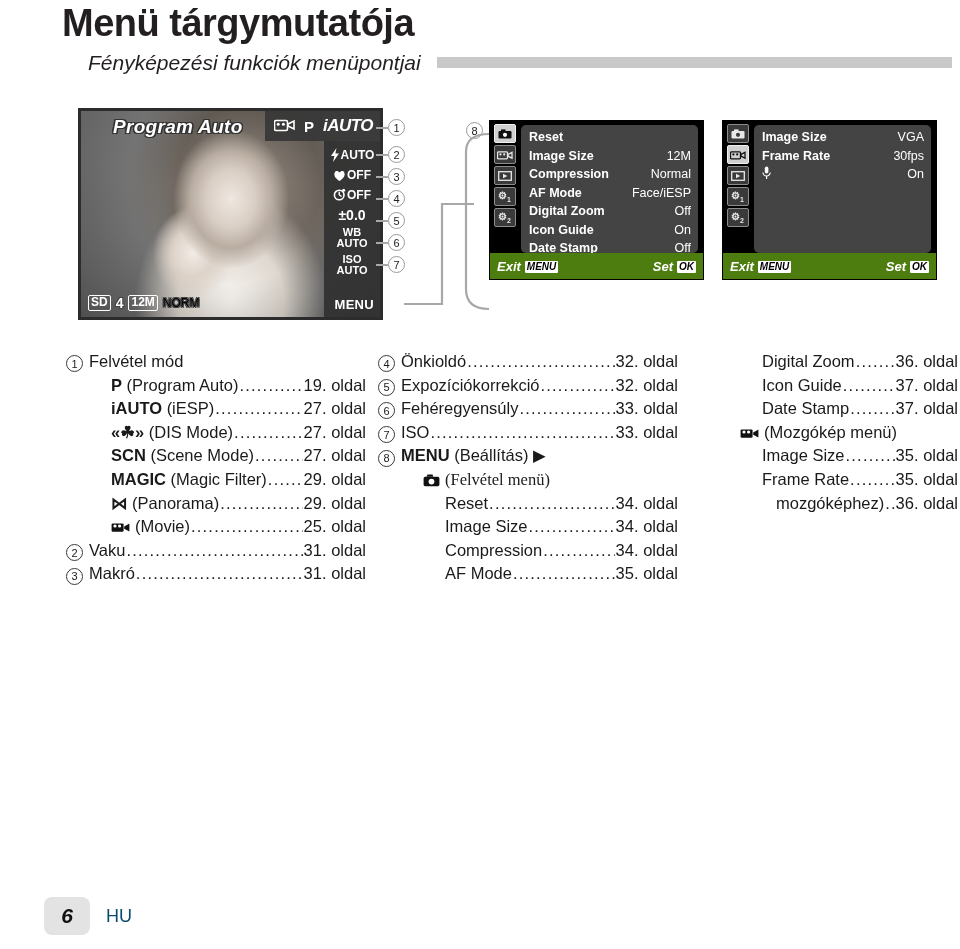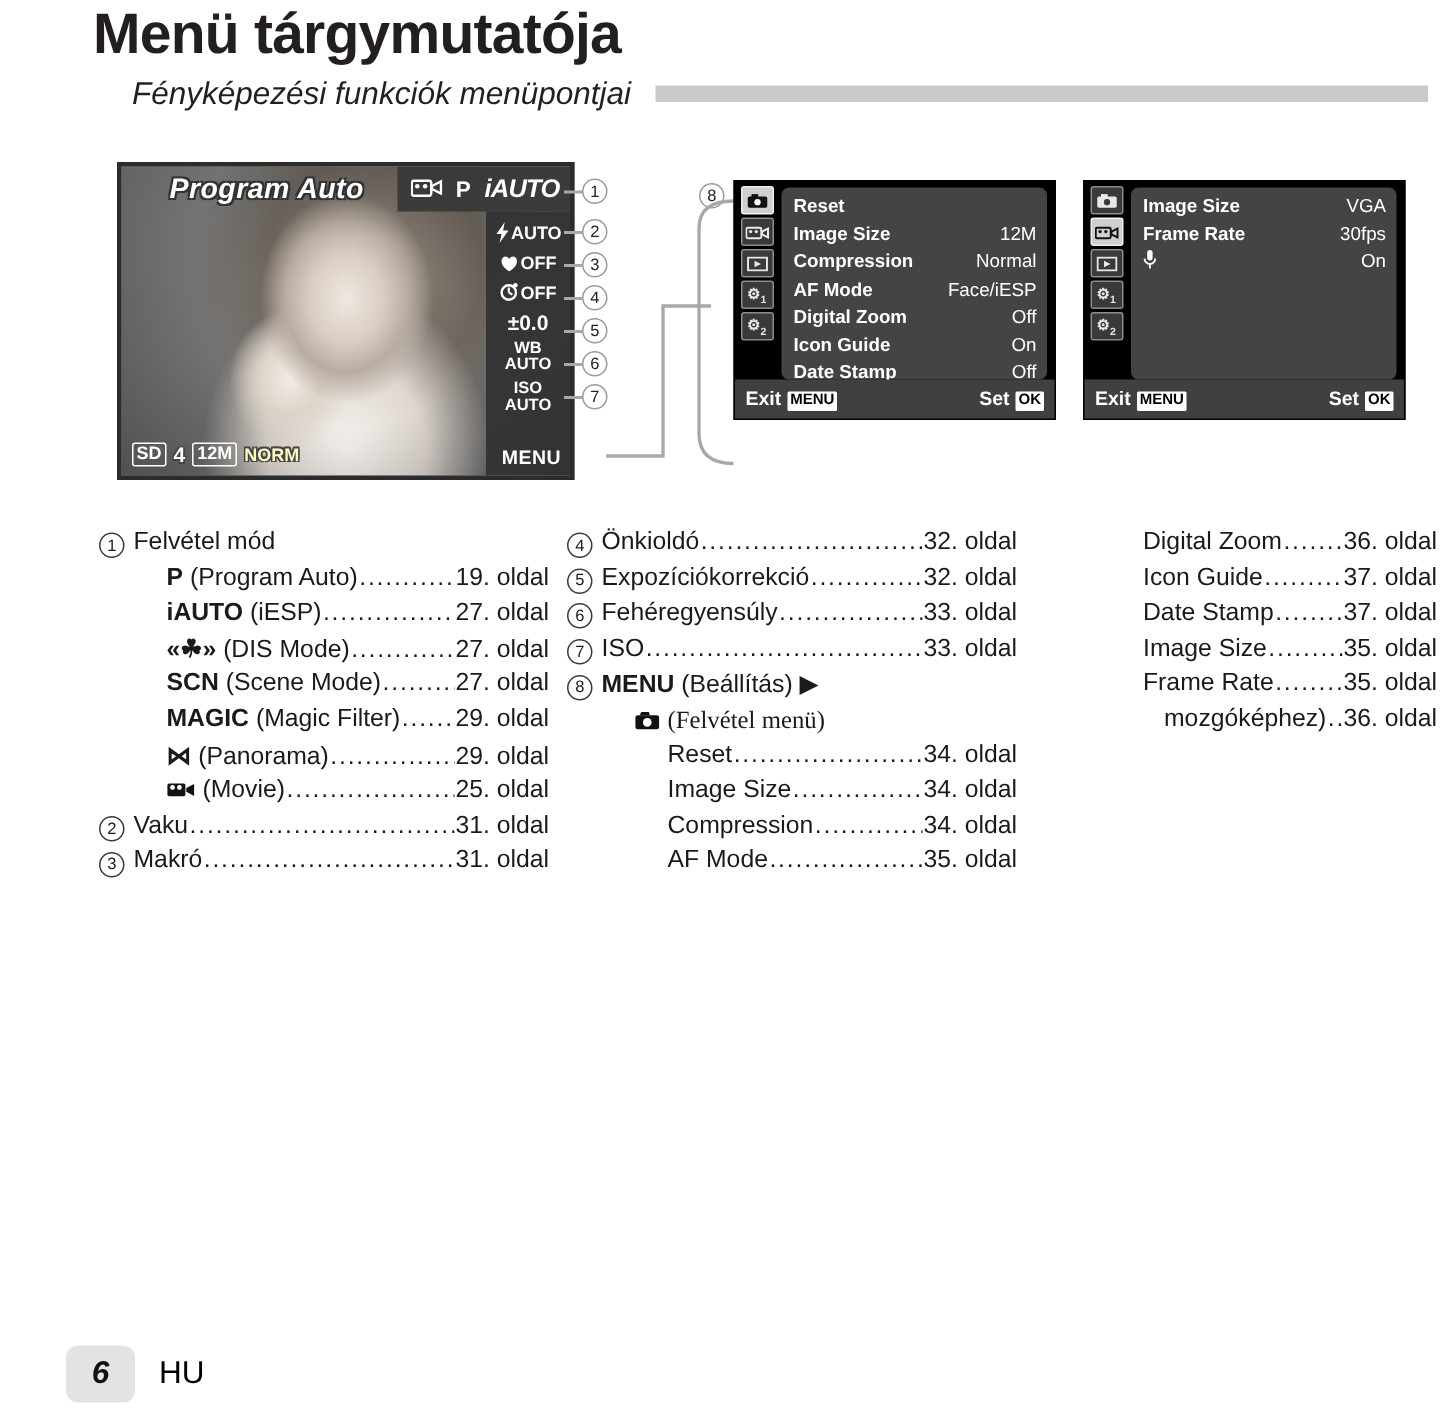--- a/index.html
+++ b/index.html
@@ -79,21 +79,21 @@
   #lcd-status {
     position:absolute; left:7px; bottom:6px;
     display:flex; align-items:center; gap:5px;
   }
   .st-box {
     color:#fff; font-size:12px; font-weight:bold;
     border:1.5px solid #fff; border-radius:2px; padding:0 2px; line-height:1.15;
   }
   .st-plain { color:#fff; font-size:14px; font-weight:bold;
     text-shadow:-1px -1px 0 #444,1px -1px 0 #444,-1px 1px 0 #444,1px 1px 0 #444; }
-  .st-norm { color:#fef9c3; font-size:12px; font-weight:bold; position:relative;
+  .st-norm { color:#000000; font-size:12px; font-weight:normal; position:relative;
     text-shadow:-1px -1px 0 #444,1px -1px 0 #444,-1px 1px 0 #444,1px 1px 0 #444; }
 
   
   .callout {
     position:absolute; width:17px; height:17px; border-radius:50%;
     border:1.3px solid #9a9a9a; color:#222; background:#fff;
     font-size:11px; display:flex; align-items:center; justify-content:center;
     font-family:"Liberation Sans", sans-serif;
   }
   .leader { position:absolute; height:1.6px; background:#a8a8a8; }
@@ -120,23 +120,23 @@
   .rows {
     flex:1; margin:4px 5px 0 2px; background:#444; border-radius:5px;
     padding:3px 7px 0 8px;
   }
   .mrow {
     display:flex; justify-content:space-between; align-items:center;
     color:#fff; font-size:12.5px; font-weight:bold; line-height:1.0; height:18.5px;
   }
   .mrow .mval { font-weight:normal; }
   .panel-foot {
-    position:absolute; left:0; right:0; bottom:0; height:26px; background:#404040;
+    position:absolute; left:0; right:0; bottom:0; height:26px; background:#4d7c0f;
     display:flex; align-items:center; justify-content:space-between; padding:0 7px;
-    color:#fff; font-size:13px; font-weight:bold;
+    color:#fff; font-size:13px; font-weight:bold;font-style:italic;
   }
   .keycap {
     display:inline-block; background:#fff; color:#000; font-size:10px; font-weight:bold;
     padding:0 2px; margin-left:4px; border-radius:1px; line-height:1.25; vertical-align:1px;
   }
 
   
   #index { position:absolute; left:0; top:352px; width:960px; }
   .col { position:absolute; font-size:16.5px; color:#1a1a1a; }
   #col1 { left:66px; width:300px; }
@@ -156,21 +156,21 @@
   .ipage { flex:0 0 auto; }
   .icon-mode { font-weight:bold; }
 
   
   #footer { position:absolute; left:44px; bottom:14px; display:flex; align-items:center; }
   #page-badge {
     background:#e3e3e3; border-radius:8px; width:46px; height:38px;
     display:flex; align-items:center; justify-content:center;
     font-size:21px; font-weight:bold; font-style:italic; color:#111;
   }
-  #lang { margin-left:16px; font-size:21px; color:#000000;text-align:right; }
+  #lang { margin-left:16px; font-size:18px; color:#0c4a6e;text-align:right; }
 </style>
 </head>
 <body>
 
 <div id="header">
   <div id="page-title">Menü tárgymutatója</div>
   <div id="subtitle-row">
     <div id="subtitle">Fényképezési funkciók menüpontjai</div>
     <div id="title-rule"></div>
   </div>
@@ -532,20 +532,28 @@
         <span class="ilabel" style="padding-left: 44px;"><span>Icon Guide</span></span>
         <span class="idots">............................................................</span>
         <span class="ipage">37. oldal</span>
       </div>
       <div class="ientry">
         <span class="ilabel" style="padding-left: 44px;"><span>Date Stamp</span></span>
         <span class="idots">............................................................</span>
         <span class="ipage">37. oldal</span>
       </div>
       <div class="ientry">
+        <span class="ilabel" style="padding-left: 22px;"><span style="display:inline-block;vertical-align:-2px;margin-right:5px;"><svg width="19" height="13" viewBox="0 0 19 13">
+              <rect x="0.6" y="2.4" width="12" height="8.4" rx="1.2" fill="#111"></rect>
+              <path d="M13.2 5.4 L18.4 2.6 L18.4 10.6 L13.2 7.8 Z" fill="#111"></path>
+              <circle cx="4" cy="5" r="1.6" fill="#fff"></circle>
+              <circle cx="8.6" cy="5" r="1.6" fill="#fff"></circle>
+            </svg></span><span>(Mozgókép menü)</span></span>
+      </div>
+      <div class="ientry">
         <span class="ilabel" style="padding-left: 44px;"><span>Image Size</span></span>
         <span class="idots">............................................................</span>
         <span class="ipage">35. oldal</span>
       </div>
       <div class="ientry">
         <span class="ilabel" style="padding-left: 44px;"><span>Frame Rate</span></span>
         <span class="idots">............................................................</span>
         <span class="ipage">35. oldal</span>
       </div>
       <div class="ientry">

